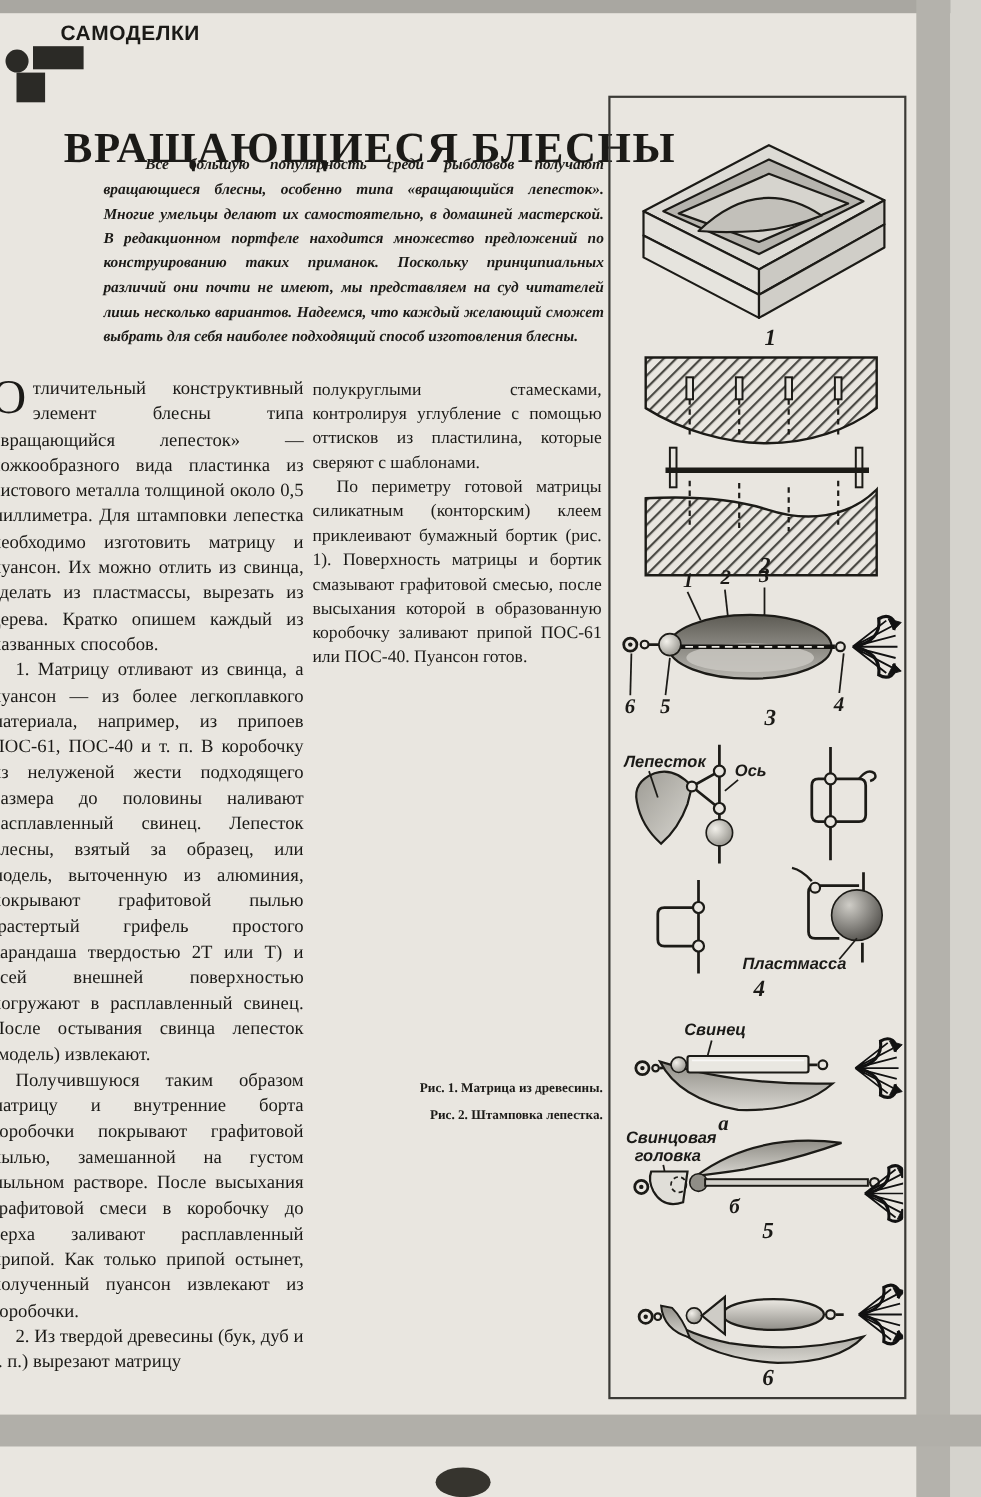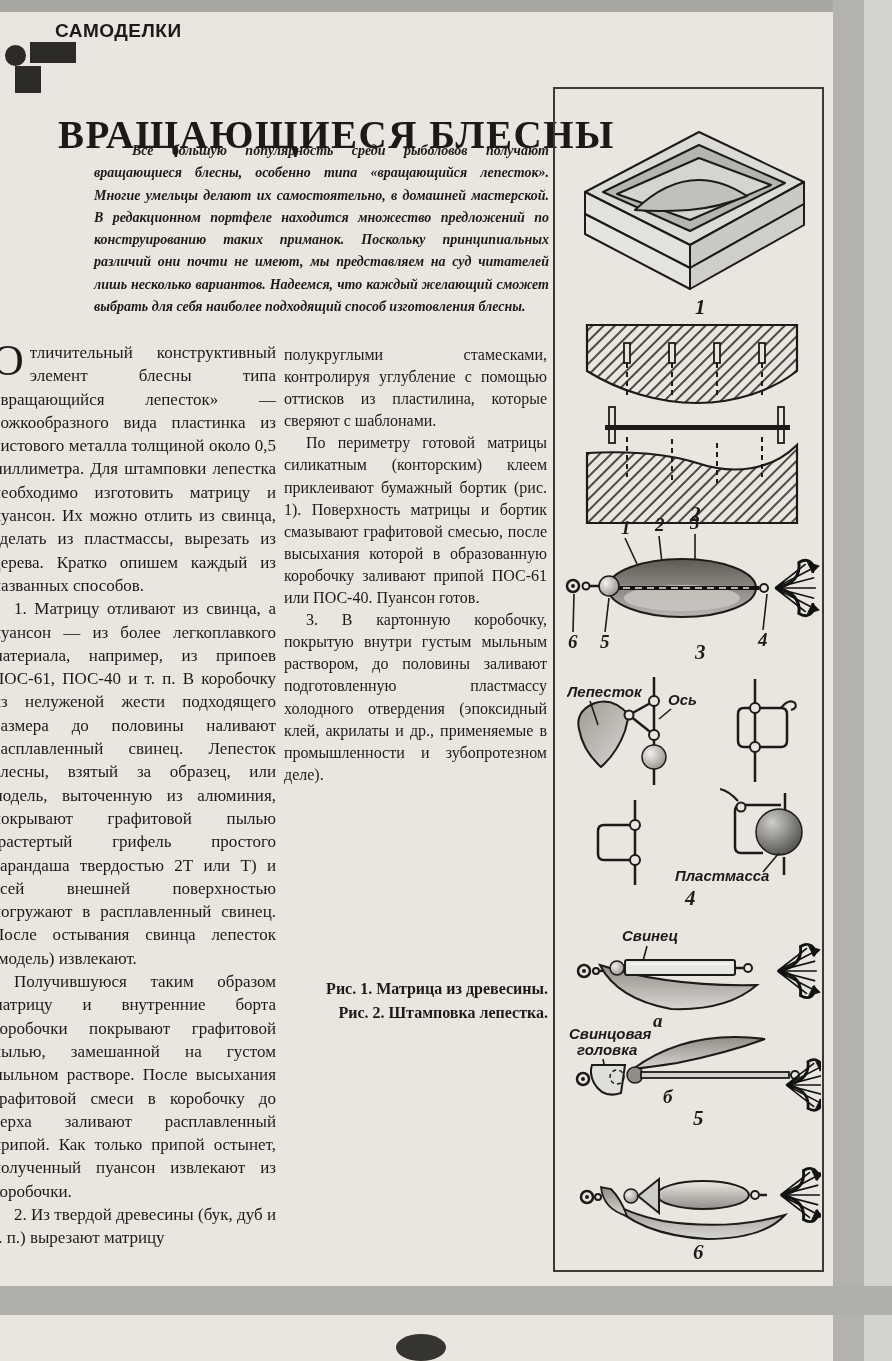--- a/index.html
+++ b/index.html
@@ -28,21 +28,21 @@
   .intro p{margin:0;text-indent:38px;}
 
   .col{position:absolute;text-align:justify;}
   .col p{margin:0;text-indent:22px;}
   .col p.noindent{text-indent:0;}
   .col-left{left:-8px;top:341px;width:284px;font-size:17px;line-height:23.3px;}
   .col-mid{left:284px;top:344px;width:263px;font-size:16px;line-height:22.1px;height:634px;overflow:hidden;}
   .dropcap{float:left;font-size:44px;line-height:36px;padding:2px 6px 0 0;font-weight:400;}
 
   .captions{position:absolute;left:282px;top:980px;width:266px;text-align:right;
-    font-weight:bold;font-size:16px;line-height:18.6px;}
+    font-weight:bold;font-size:12px;line-height:18.6px;}
   .captions p{margin:0 0 5px 0;}
 
   .fig-panel{position:absolute;left:553px;top:87px;width:271px;height:1185px;
     border:2.5px solid #3b3a36;box-sizing:border-box;}
   .fig{position:absolute;}
   svg text{fill:#1b1a17;}
   .num{font:italic bold 21px "Liberation Serif",serif;}
   .callout{font:italic bold 19px "Liberation Serif",serif;}
   .lbl{font:italic bold 15px "Liberation Sans",sans-serif;}
 </style>
@@ -67,21 +67,20 @@
 <div class="col col-left">
   <p class="noindent"><span class="dropcap">О</span><span>тличительный конструктивный элемент блесны типа «вращающийся лепесток» — ложкообразного вида пластинка из листового металла толщиной около 0,5 миллиметра. Для штамповки лепестка необходимо изготовить матрицу и пуансон. Их можно отлить из свинца, сделать из пластмассы, вырезать из дерева. Кратко опишем каждый из названных способов.</span></p>
   <p>1. Матрицу отливают из свинца, а пуансон — из более легкоплавкого материала, например, из припоев ПОС-61, ПОС-40 и т. п. В коробочку из нелуженой жести подходящего размера до половины наливают расплавленный свинец. Лепесток блесны, взятый за образец, или модель, выточенную из алюминия, покрывают графитовой пылью (растертый грифель простого карандаша твердостью 2Т или Т) и всей внешней поверхностью погружают в расплавленный свинец. После остывания свинца лепесток (модель) извлекают.</p>
   <p>Получившуюся таким образом матрицу и внутренние борта коробочки покрывают графитовой пылью, замешанной на густом мыльном растворе. После высыхания графитовой смеси в коробочку до верха заливают расплавленный припой. Как только припой остынет, полученный пуансон извлекают из коробочки.</p>
   <p>2. Из твердой древесины (бук, дуб и т. п.) вырезают матрицу</p>
 </div>
 
 <div class="col col-mid">
   <p class="noindent">полукруглыми стамесками, контролируя углубление с помощью оттисков из пластилина, которые сверяют с шаблонами.</p>
   <p>По периметру готовой матрицы силикатным (конторским) клеем приклеивают бумажный бортик (рис. 1). Поверхность матрицы и бортик смазывают графитовой смесью, после высыхания которой в образованную коробочку заливают припой ПОС-61 или ПОС-40. Пуансон готов.</p>
-  <p>3. В картонную коробочку, покрытую внутри густым мыльным раствором, до половины заливают подготовленную пластмассу холодного отвердения (эпоксидный клей, акрилаты и др., применяемые в промышленности и зубопротезном деле).</p>
 </div>
 
 <div class="captions">
   <p>Рис. 1. Матрица из древесины.</p>
   <p>Рис. 2. Штамповка лепестка.</p>
 </div>
 
 <div class="fig-panel">
 
   <svg class="fig" style="left:22px;top:25px" width="235" height="205" viewBox="0 0 235 205">

